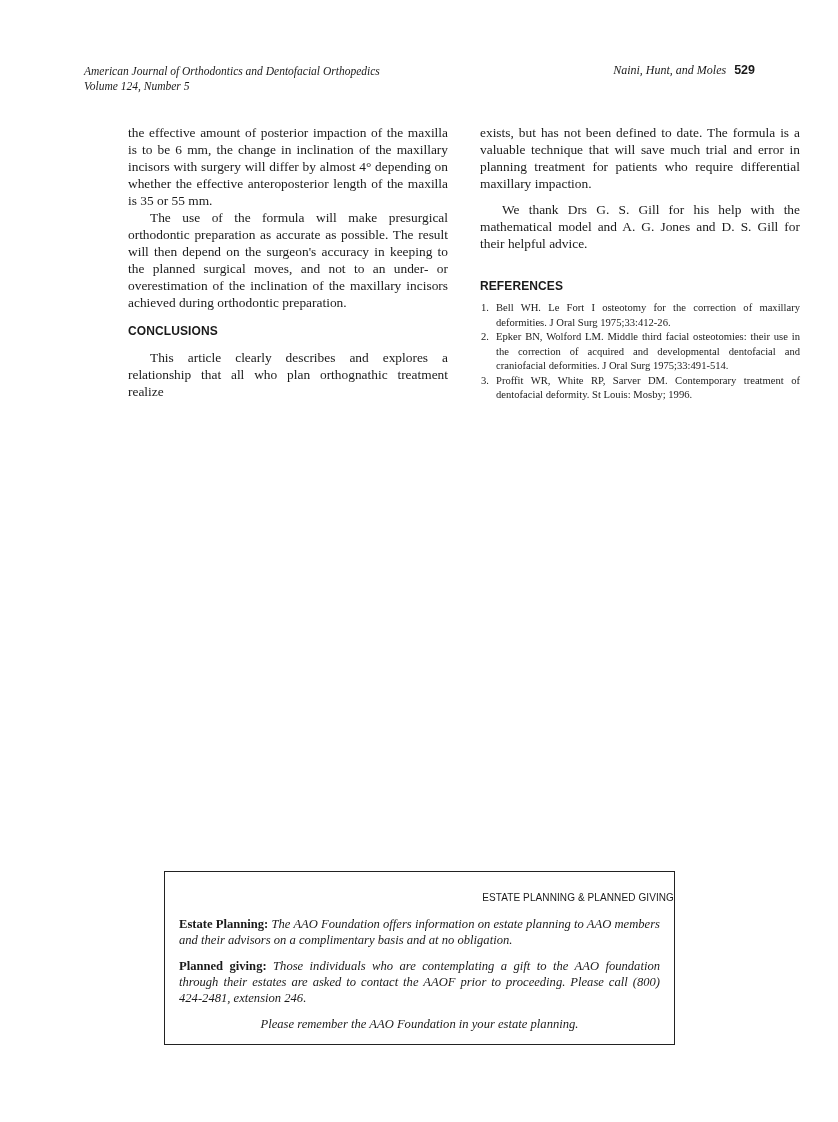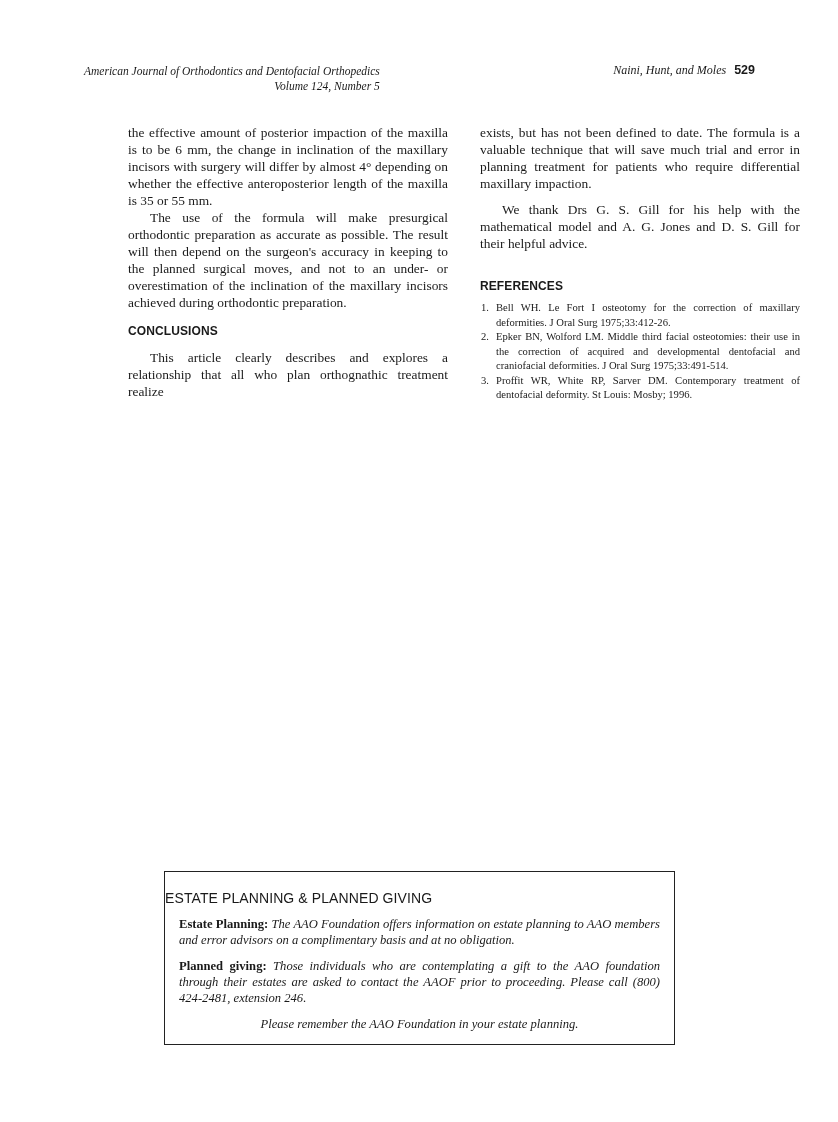--- a/index.html
+++ b/index.html
@@ -1,20 +1,20 @@
 <!DOCTYPE html>
 <html><head>
 <meta charset="utf-8">
 <style>
   html, body { margin: 0; padding: 0; background: #ffffff; }
   body { width: 838px; height: 1122px; position: relative; overflow: hidden; color: #1a1a1a; }
 
   .running-head-left {
     position: absolute; left: 84px; top: 64px;
-    font-family: "Liberation Serif", serif; font-style: italic; font-size: 11.5px; line-height: 15px; text-align: right;
+    font-family: "Liberation Serif", serif; font-style: italic; font-size: 11.5px; line-height: 15px;
   }
   .running-head-right {
     position: absolute; right: 83px; top: 62px;
     font-family: "Liberation Serif", serif; font-size: 12px; line-height: 16px; text-align: right;
   }
   .running-head-right .authors { font-style: italic; margin-right: 8px; }
   .running-head-right .page-num { font-family: "Liberation Sans", sans-serif; font-weight: bold; font-size: 12.5px; }
 
   .col {
     position: absolute; top: 124px; width: 320px;
@@ -39,21 +39,21 @@
   }
   ol.refs li { position: relative; padding-left: 16px; text-align: justify; }
   ol.refs li .num { position: absolute; left: 1px; top: 0; }
 
   .box {
     position: absolute; left: 164px; top: 871px; width: 509px; height: 172px;
     border: 1.5px solid #222;
     font-family: "Liberation Serif", serif; font-size: 12.6px; line-height: 16px;
   }
   .box-title {
-    font-family: "Liberation Sans", sans-serif; font-size: 14px; text-align: left;
+    font-family: "Liberation Sans", sans-serif; font-size: 10px; text-align: right;
     margin-top: 18px; letter-spacing: 0.1px;
   }
   .box-para { margin: 10px 14px 0 14px; text-align: justify; }
   .box-para .label { font-weight: bold; font-style: normal; }
   .box-para .body { font-style: italic; }
   .box-closing { text-align: center; font-style: italic; margin-top: 10px; }
 </style>
 </head>
 <body>
 
@@ -90,20 +90,20 @@
       <span class="num">3.</span>
       <span>Proffit WR, White RP, Sarver DM. Contemporary treatment of dentofacial deformity. St Louis: Mosby; 1996.</span>
     </li>
   </ol>
 </div>
 
 <div class="box">
   <div class="box-title">ESTATE PLANNING &amp; PLANNED GIVING</div>
   <p class="box-para">
     <span class="label">Estate Planning:</span>
-    <span class="body">The AAO Foundation offers information on estate planning to AAO members and error advisors on a complimentary basis and at no obligation.</span>
+    <span class="body">The AAO Foundation offers information on estate planning to AAO members and their advisors on a complimentary basis and at no obligation.</span>
   </p>
   <p class="box-para">
     <span class="label">Planned giving:</span>
     <span class="body">Those individuals who are contemplating a gift to the AAO foundation through their estates are asked to contact the AAOF prior to proceeding. Please call (800) 424-2481, extension 246.</span>
   </p>
   <div class="box-closing">Please remember the AAO Foundation in your estate planning.</div>
 </div>
 
 </body></html>

